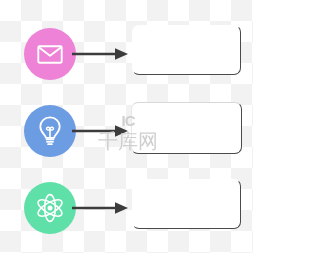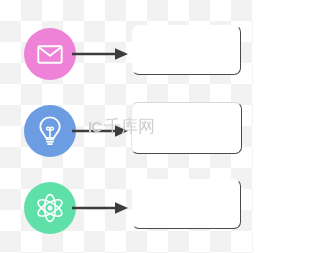--- a/index.html
+++ b/index.html
@@ -86,21 +86,21 @@
     pointer-events: none;
     user-select: none;
   }
   #watermark .wm-mark {
     font-size: 15px;
     font-weight: bold;
     letter-spacing: -1px;
     line-height: 1;
   }
   #watermark .wm-text {
-    font-size: 17px;
+    font-size: 20px;
     line-height: 1;
     letter-spacing: 0px;
     white-space: nowrap;
   }
 </style>
 </head>
 <body>
 
 <div id="canvas" style="width: 253px; height: 253px; background-size: 42px 42px; background-position: 0px 0px, 21px 21px;">
 
@@ -160,18 +160,18 @@
     </div>
     <div class="arrow" id="arrow-2">
       <svg width="58" height="16" viewBox="0 0 58 16">
         <line x1="1" y1="8" x2="46" y2="8" stroke="#3c3c3c" stroke-width="2.4"></line>
         <path d="M44 2.2 L57 8 L44 13.8 Z" fill="#3c3c3c"></path>
       </svg>
     </div>
     <div class="card" id="card-2" style="left: 132px; top: 1px; width: 109px; height: 50px; background: rgb(255, 255, 255); border-right-color: rgb(74, 74, 74); border-bottom-color: rgb(74, 74, 74);"></div>
   </div>
 
-  <div id="watermark" style="color: rgb(207, 207, 207);">
+  <div id="watermark" style="color: rgb(207, 207, 207); flex-direction: column;">
     <span class="wm-mark">IC</span>
     <span class="wm-text">千库网</span>
   </div>
 
 </div>
 
 </body></html>

